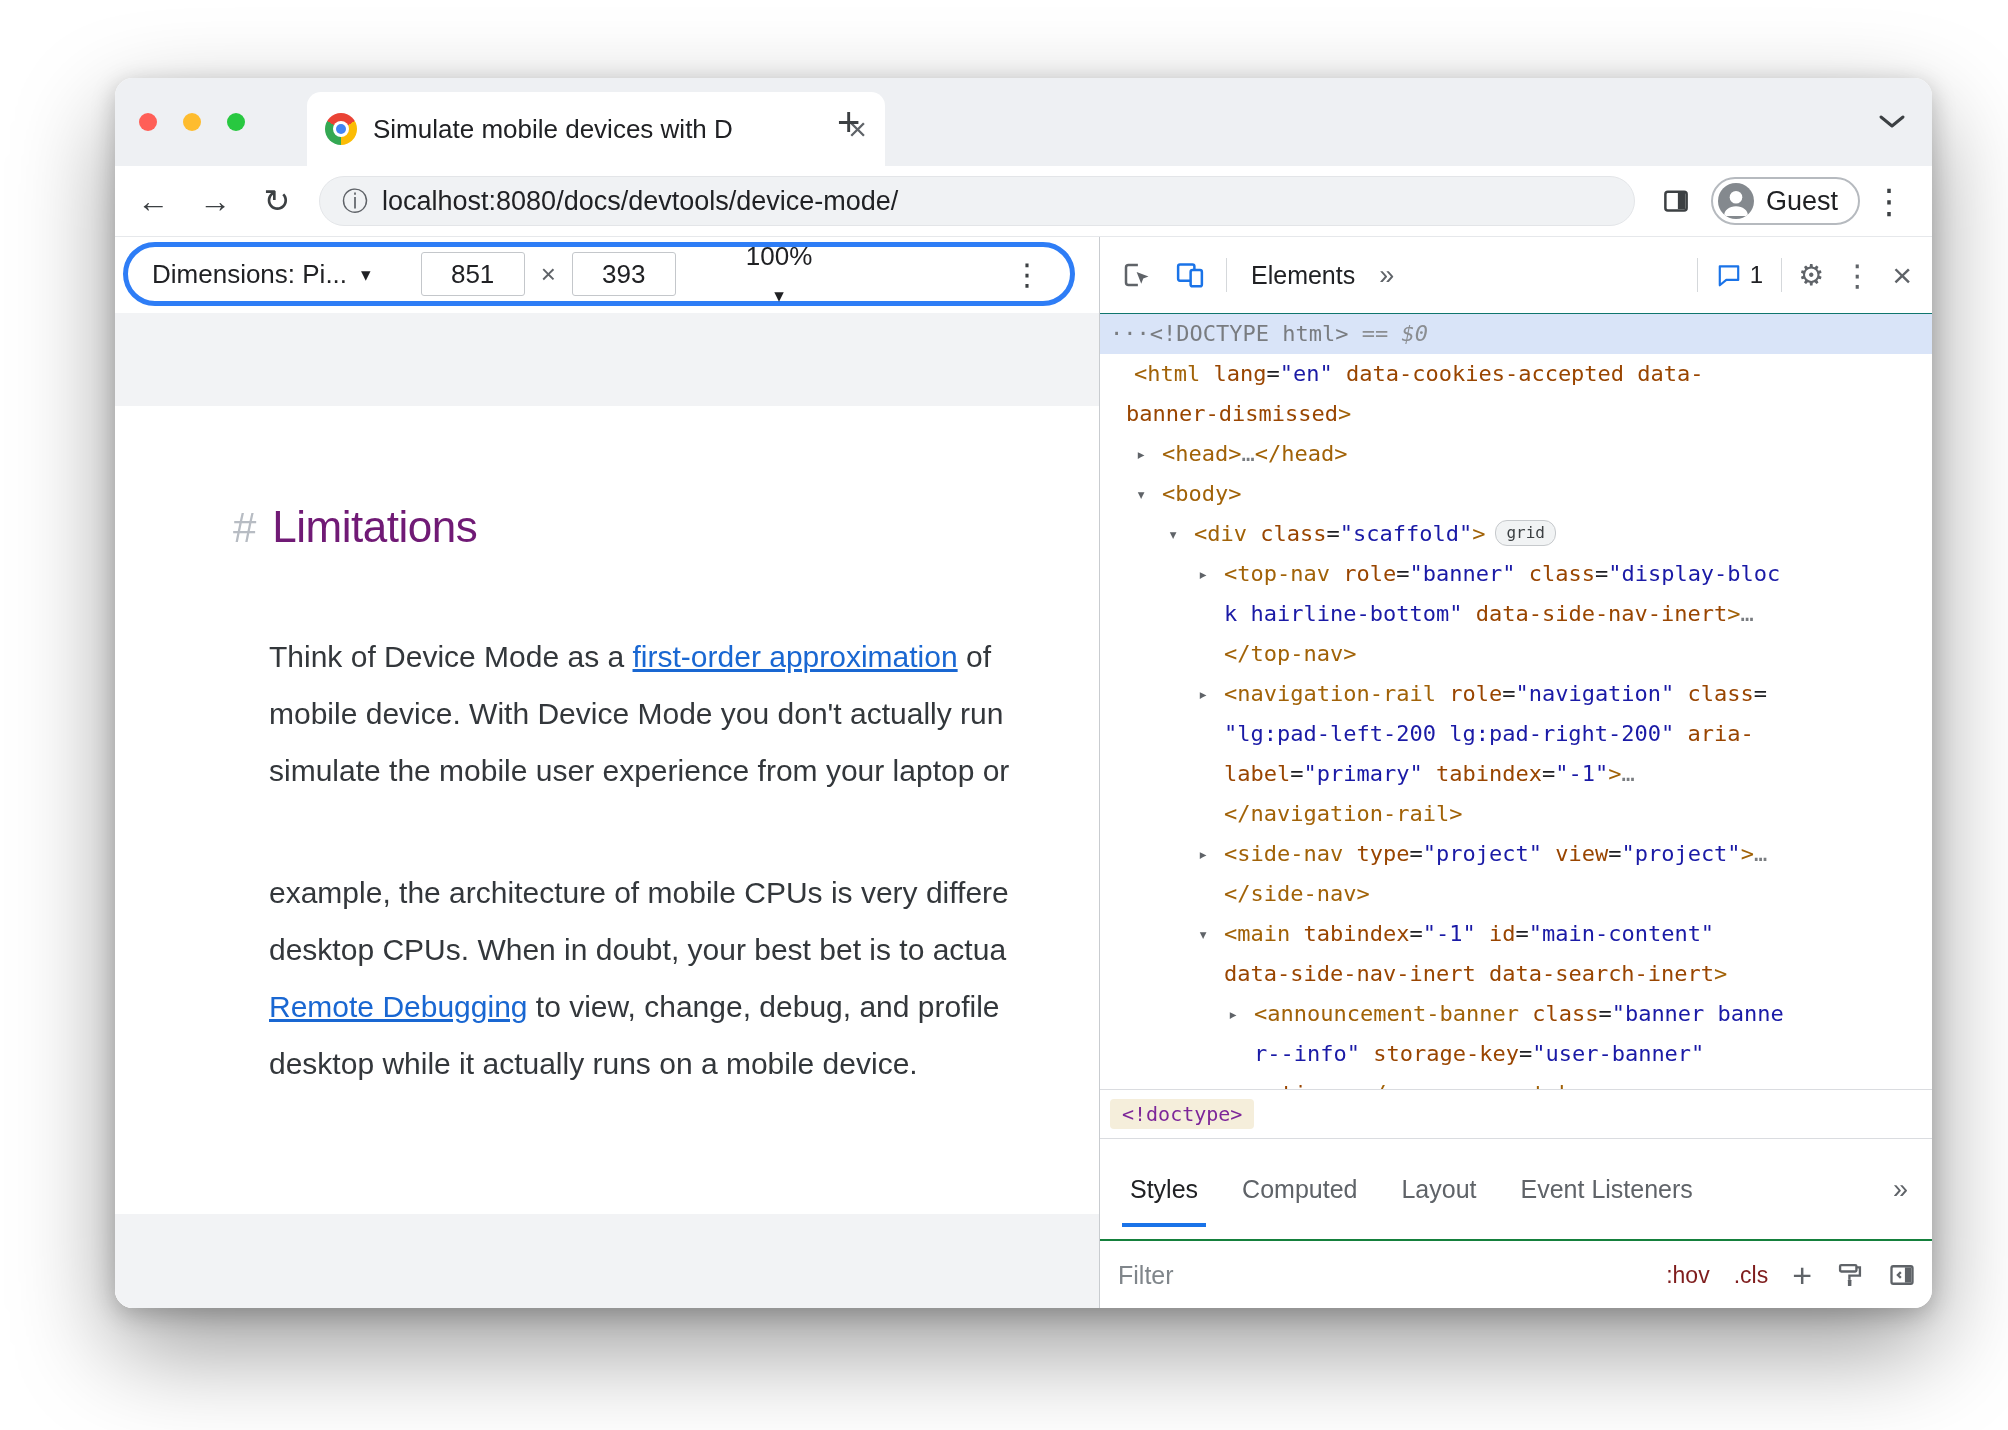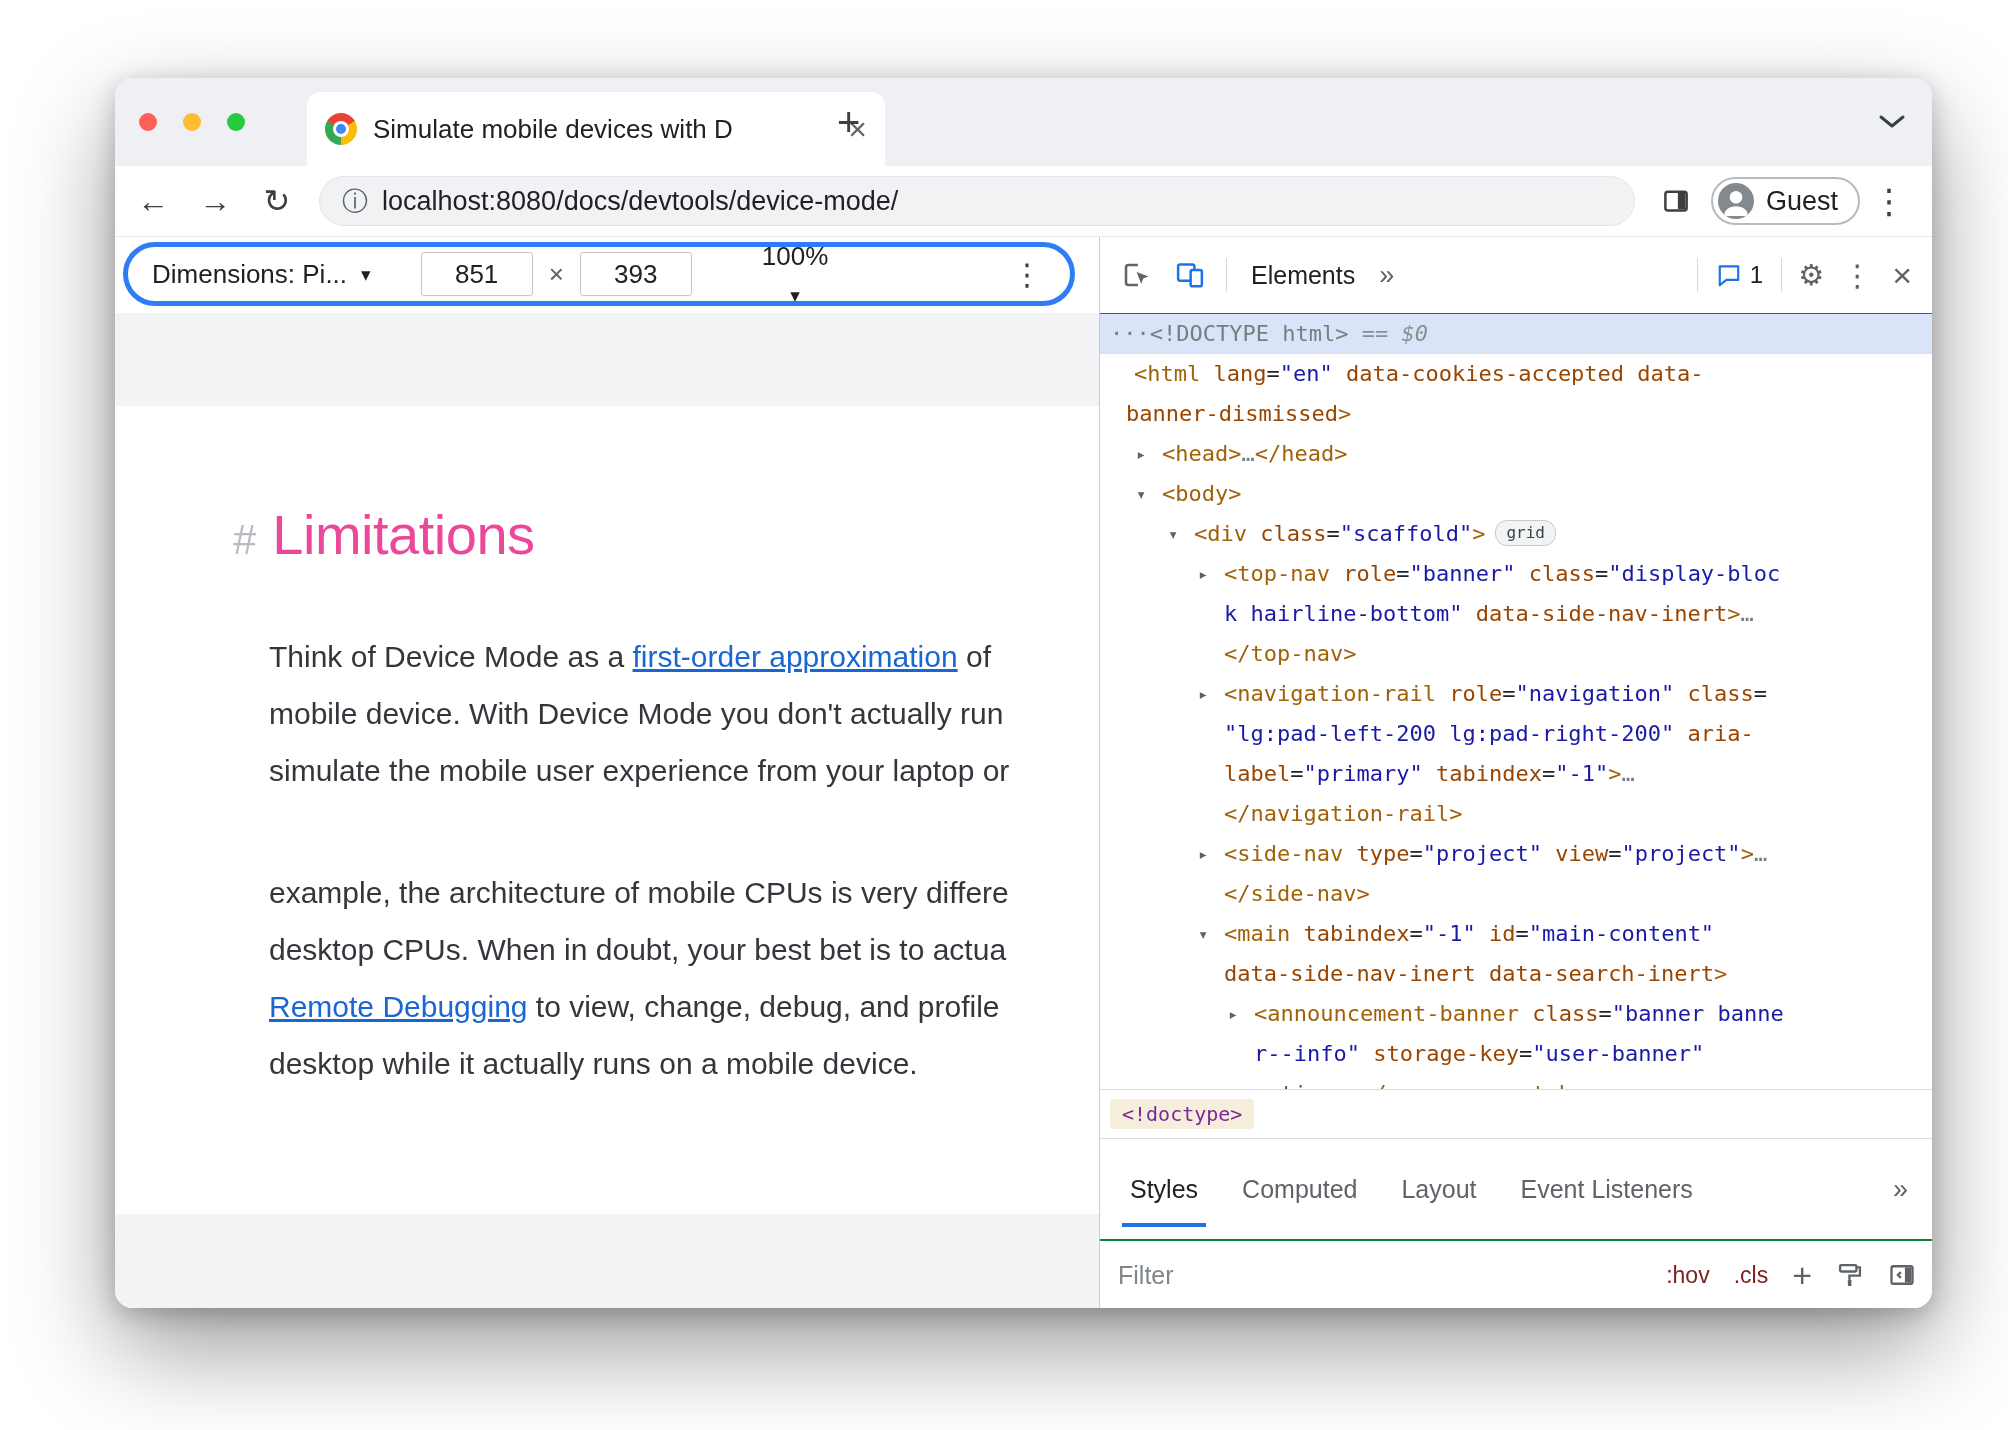--- a/index.html
+++ b/index.html
@@ -42,30 +42,30 @@
   
   .content{display:flex;height:1072px;}
   .left-pane{width:984px;flex:none;display:flex;flex-direction:column;background:#fff;}
   
   .device-toolbar{height:76px;flex:none;position:relative;background:#fff;}
   .focus-ring{position:absolute;left:8px;top:5px;width:952px;height:64px;box-sizing:border-box;
       border:5px solid #2e7df6;border-radius:34px;background:#fff;display:flex;align-items:center;padding:0 24px;}
   .dims{display:flex;align-items:center;gap:14px;font-size:26px;color:#202124;}
   .caret{font-size:19px;color:#202124;}
   .size-group{display:flex;align-items:center;gap:16px;margin-left:50px;}
-  .size-input{width:112px;height:44px;box-sizing:border-box;border:1px solid #c4c7cb;border-radius:3px;text-align:center;font-size:26px;color:#202124;background:#fff;font-family:"Liberation Sans",sans-serif;}
+  .size-input{width:104px;height:44px;box-sizing:border-box;border:1px solid #c4c7cb;border-radius:3px;text-align:center;font-size:26px;color:#202124;background:#fff;font-family:"Liberation Sans",sans-serif;}
   .mult{font-size:26px;color:#5f6368;}
   .zoom{display:flex;align-items:center;gap:12px;margin-left:70px;font-size:26px;color:#202124;flex-direction:column;}
   .ring-kebab{margin-left:auto;font-size:30px;color:#3c4043;padding-right:4px;}
   
   .emulation{flex:1;background:#f2f3f5;position:relative;overflow:hidden;}
   .page{position:absolute;left:0;right:0;top:93px;height:808px;background:#fff;overflow:hidden;}
   .heading-row{position:absolute;left:118px;top:96px;display:flex;align-items:baseline;gap:16px;}
   .hash{font-size:42px;color:#b7bcc3;}
-  .h-text{font-size:56px;color:#ec4899;letter-spacing:-.5px;}
+  .h-text{font-size:44px;color:#701a75;letter-spacing:-.5px;}
   .paras{position:absolute;left:154px;top:222px;right:0;overflow:hidden;}
   .para + .para{margin-top:65px;}
   .pline{font-size:30px;line-height:57px;color:#33373b;white-space:nowrap;}
   .doc-link{color:#1967d2;text-decoration:underline;}
   
   .devtools{flex:1;min-width:0;border-left:1px solid #c9ccd0;display:flex;flex-direction:column;background:#fff;}
   .dt-toolbar{height:76px;flex:none;display:flex;align-items:center;padding:0 12px;border-bottom:1px solid #0f766e;gap:6px;}
   .dt-icon-btn{width:48px;height:48px;display:flex;align-items:center;justify-content:center;flex:none;}
   .dt-sep{width:1px;height:34px;background:#d5d8db;margin:0 6px;flex:none;}
   .dt-tab-label{font-size:25px;color:#202124;padding:0 12px;}

